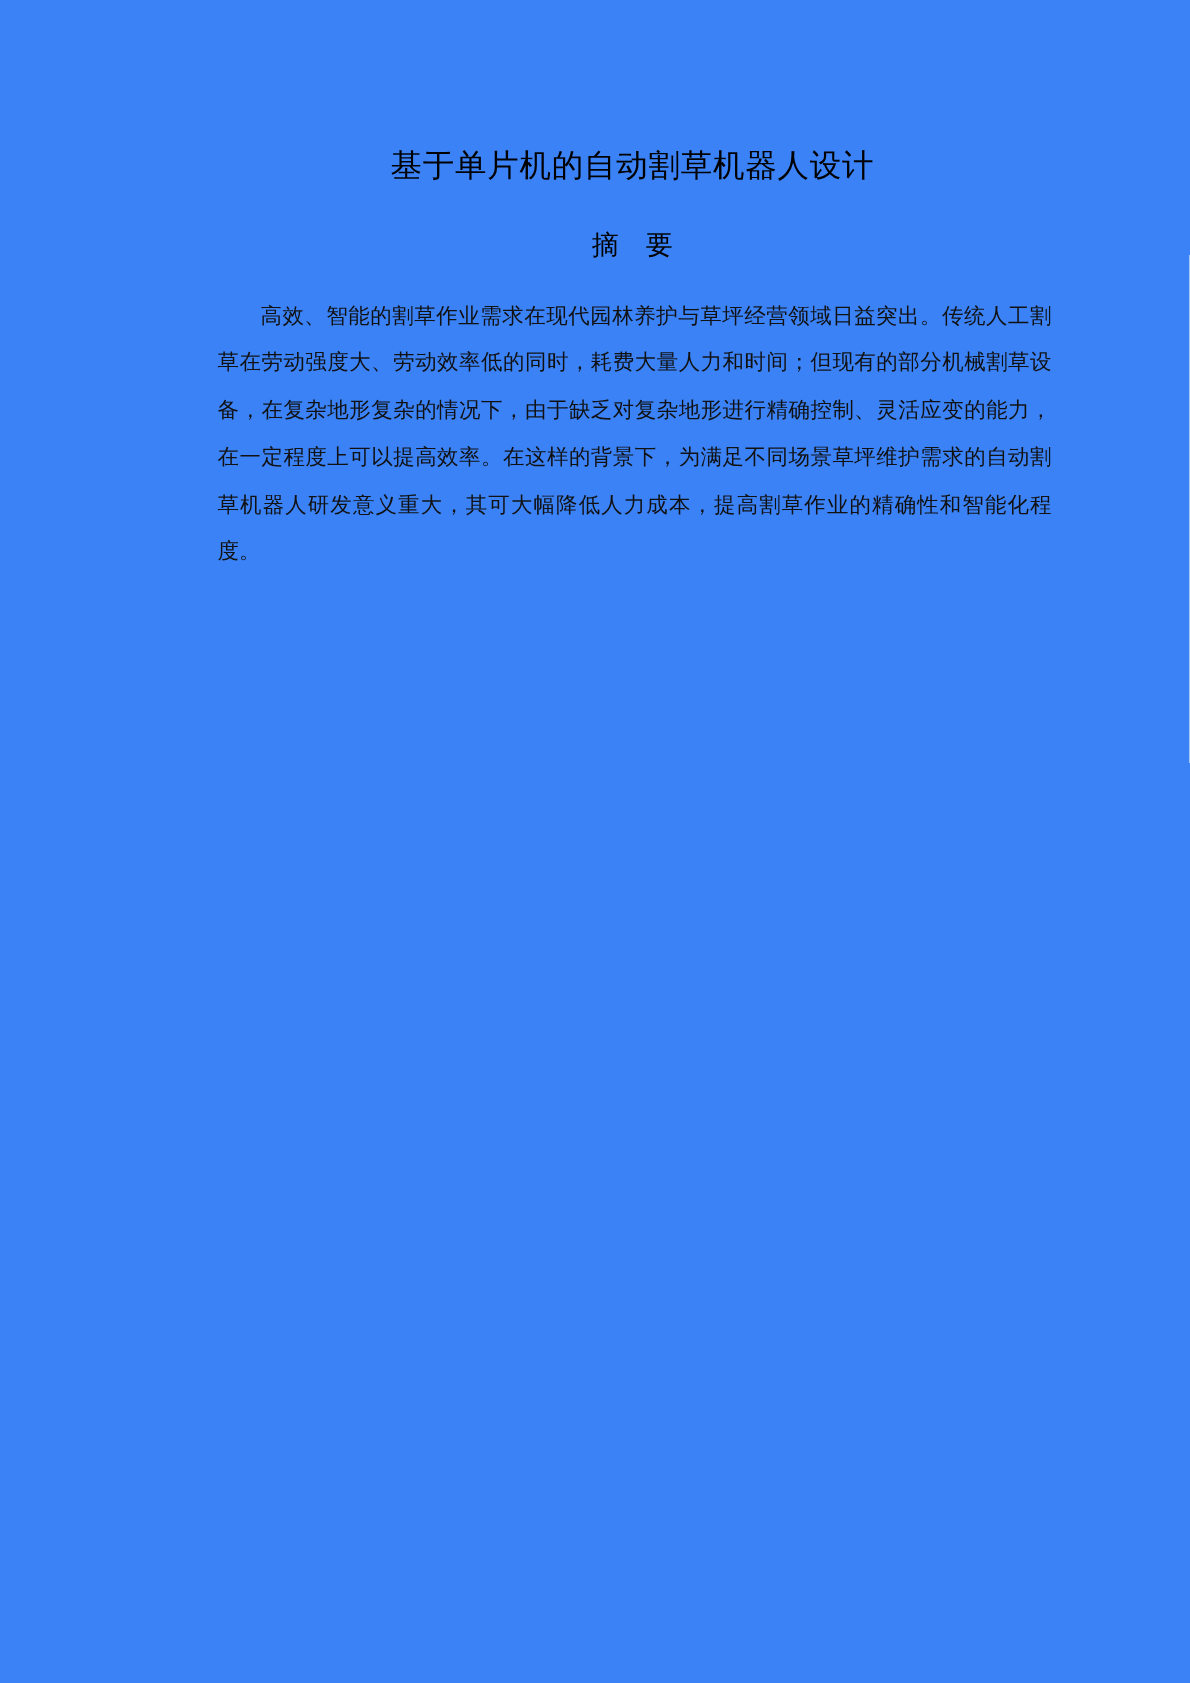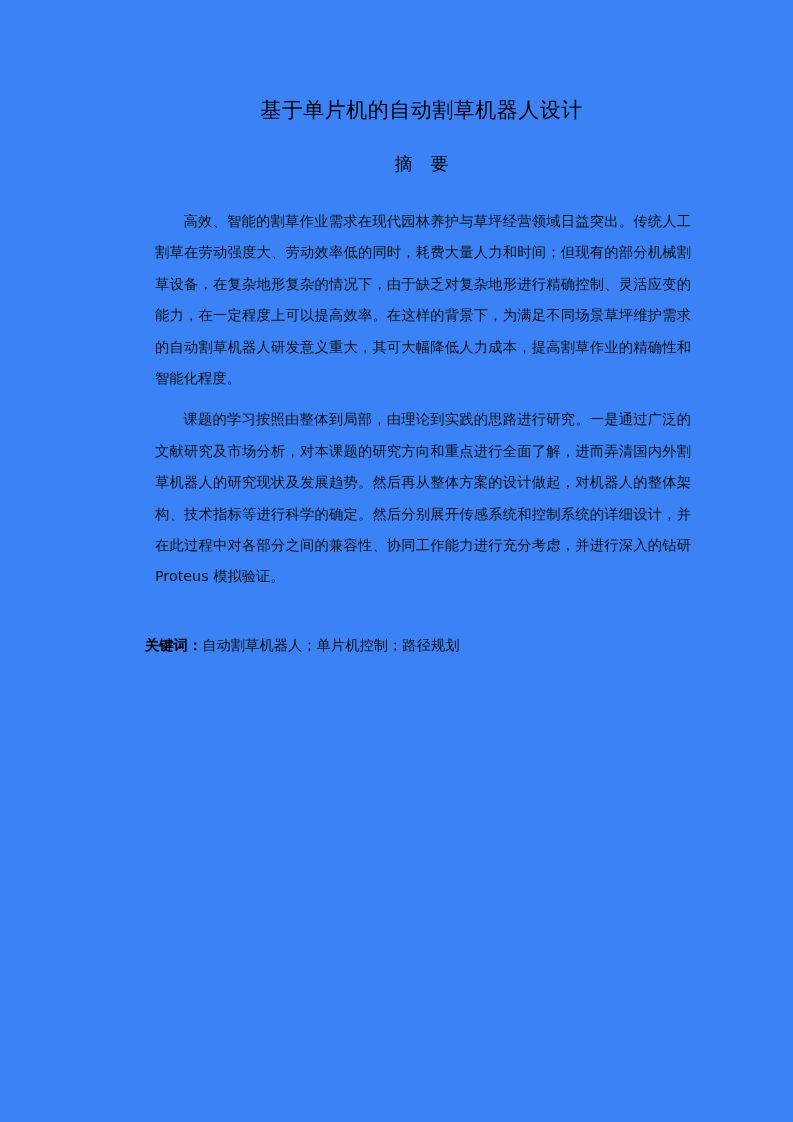--- a/index.html
+++ b/index.html
@@ -55,21 +55,21 @@
       top: 196px;
       width: 556px;
       font-family: "DejaVu Sans", "Liberation Sans", sans-serif;
       font-size: 14.3px;
       line-height: 31.4px;
       color: #111;
       text-align: justify;
       text-justify: inter-character;
     }
     .body p {
-      margin: 10px;
+      margin: 0;
       text-indent: 2em;
     }
     .keywords {
       position: absolute;
       left: 145px;
       top: 633px;
       width: 560px;
       font-family: "DejaVu Sans", "Liberation Sans", sans-serif;
       font-size: 14.3px;
       line-height: 24px;
@@ -84,18 +84,16 @@
 <body>
 
 <div class="page">
 
   <div class="title">基于单片机的自动割草机器人设计</div>
 
   <div class="abstract-heading"><span>摘</span><span class="gap"></span><span>要</span></div>
 
   <div class="body">
     <p>高效、智能的割草作业需求在现代园林养护与草坪经营领域日益突出。传统人工割草在劳动强度大、劳动效率低的同时，耗费大量人力和时间；但现有的部分机械割草设备，在复杂地形复杂的情况下，由于缺乏对复杂地形进行精确控制、灵活应变的能力，在一定程度上可以提高效率。在这样的背景下，为满足不同场景草坪维护需求的自动割草机器人研发意义重大，其可大幅降低人力成本，提高割草作业的精确性和智能化程度。</p>
-    <p>课题的学习按照由整体到局部，由理论到实践的思路进行研究。一是通过广泛的文献研究及市场分析，对本课题的研究方向和重点进行全面了解，进而弄清国内外割草机器人的研究现状及发展趋势。然后再从整体方案的设计做起，对机器人的整体架构、技术指标等进行科学的确定。然后分别展开传感系统和控制系统的详细设计，并在此过程中对各部分之间的兼容性、协同工作能力进行充分考虑，并进行深入的钻研 Proteus 模拟验证。</p>
   </div>
 
-  <div class="keywords"><span class="kw-label">关键词：</span><span>自动割草机器人；单片机控制；路径规划</span></div>
 
 </div>
 
 </body></html>

